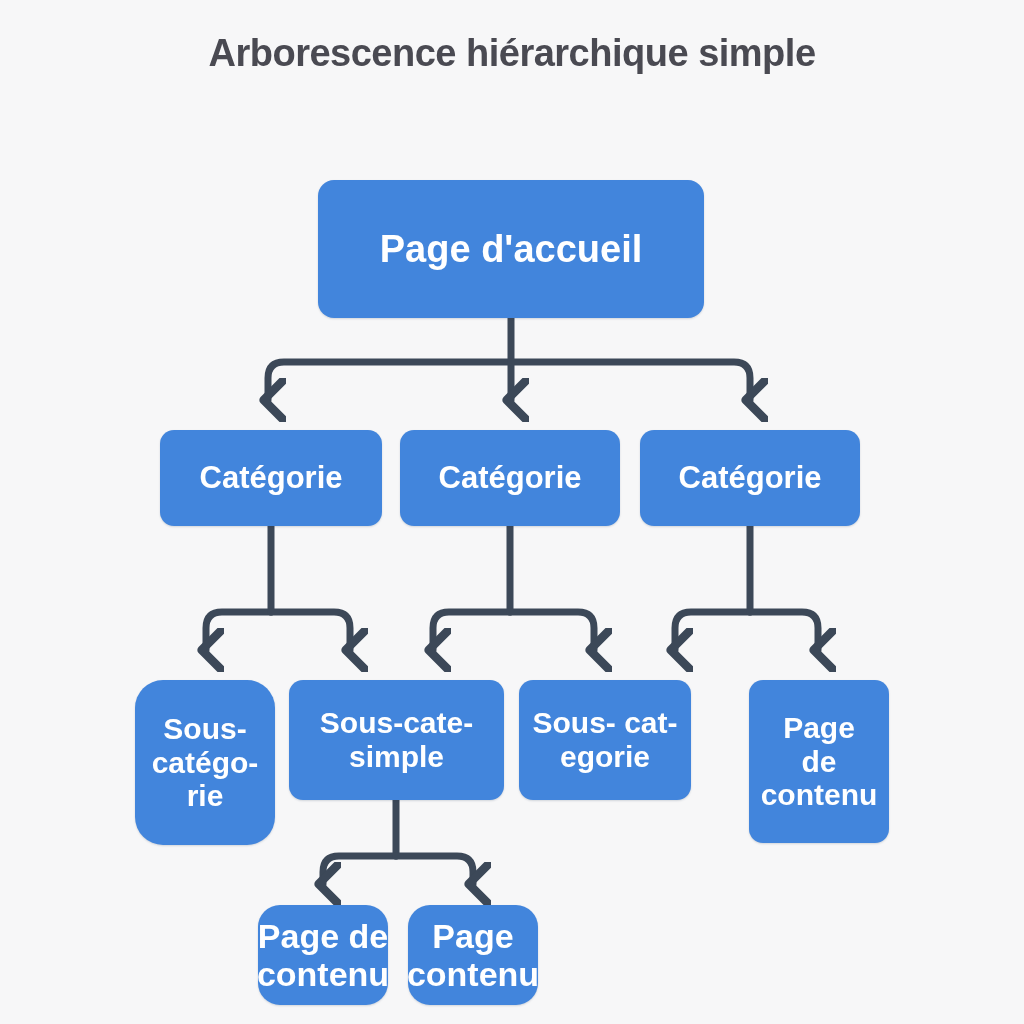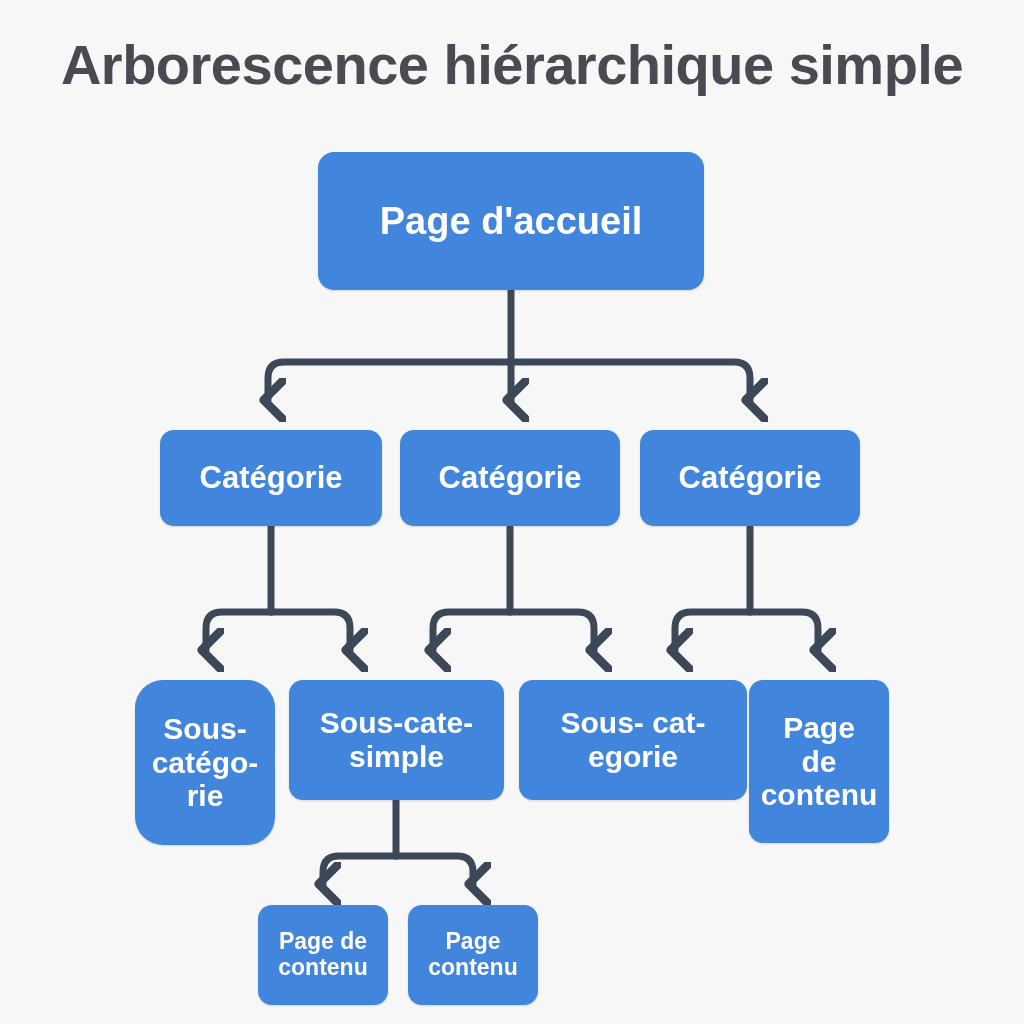--- a/index.html
+++ b/index.html
@@ -14,21 +14,21 @@
     background: #f7f7f8;
     overflow: hidden;
     font-family: "Liberation Sans", sans-serif;
   }
   #diagram-title {
     position: absolute;
     left: 0;
     top: 32px;
     width: 1024px;
     text-align: center;
-    font-size: 56px;
+    font-size: 38px;
     font-weight: bold;
     color: #4a4a52;
     letter-spacing: -0.5px;
     font-family: "Liberation Sans", sans-serif;
   }
   svg.edges {
     position: absolute;
     left: 0;
     top: 0;
     width: 1024px;
@@ -43,24 +43,24 @@
     display: flex;
     align-items: center;
     justify-content: center;
     text-align: center;
     font-weight: bold;
     line-height: 1.12;
     padding: 4px 6px;
     white-space: pre-line;
     box-shadow: 0 1px 2px rgba(40,60,90,0.18);
   }
-  .node.root       { font-size: 38px; border-radius: 16px; }
+  .node.root       { font-size: 38px; border-radius: 16px; margin-top: 28px; }
   .node.category   { font-size: 31px; }
   .node.sub        { font-size: 30px; }
-  .node.leaf       { font-size: 23px; }
+  .node.leaf       { font-size: 34px; border-radius: 22px; }
 </style>
 </head>
 <body>
 
 <div id="canvas">
 
   <div id="diagram-title">Arborescence hiérarchique simple</div>
 
   <svg class="edges" viewBox="0 0 1024 1024" xmlns="http://www.w3.org/2000/svg">
     <defs>
@@ -99,21 +99,21 @@
 
   <div class="node category" style="left:160px; top:430px; width:222px; height:96px;">Catégorie</div>
   <div class="node category" style="left:400px; top:430px; width:220px; height:96px;">Catégorie</div>
   <div class="node category" style="left:640px; top:430px; width:220px; height:96px;">Catégorie</div>
 
   <div class="node sub" style="left:135px; top:680px; width:140px; height:165px;border-radius:28px;">Sous-
 catégo-
 rie</div>
   <div class="node sub" style="left:289px; top:680px; width:215px; height:120px;">Sous-cate-
 simple</div>
-  <div class="node sub" style="left:519px; top:680px; width:228px; height:120px;">Sous- cat-
+  <div class="node sub" style="left:519px; top:680px; width:172px; height:120px;">Sous- cat-
 egorie</div>
   <div class="node sub" style="left:749px; top:680px; width:140px; height:163px;">Page
 de
 contenu</div>
 
   <div class="node leaf" style="left:258px; top:905px; width:130px; height:100px;">Page de
 contenu</div>
   <div class="node leaf" style="left:408px; top:905px; width:130px; height:100px;">Page
 contenu</div>
 

